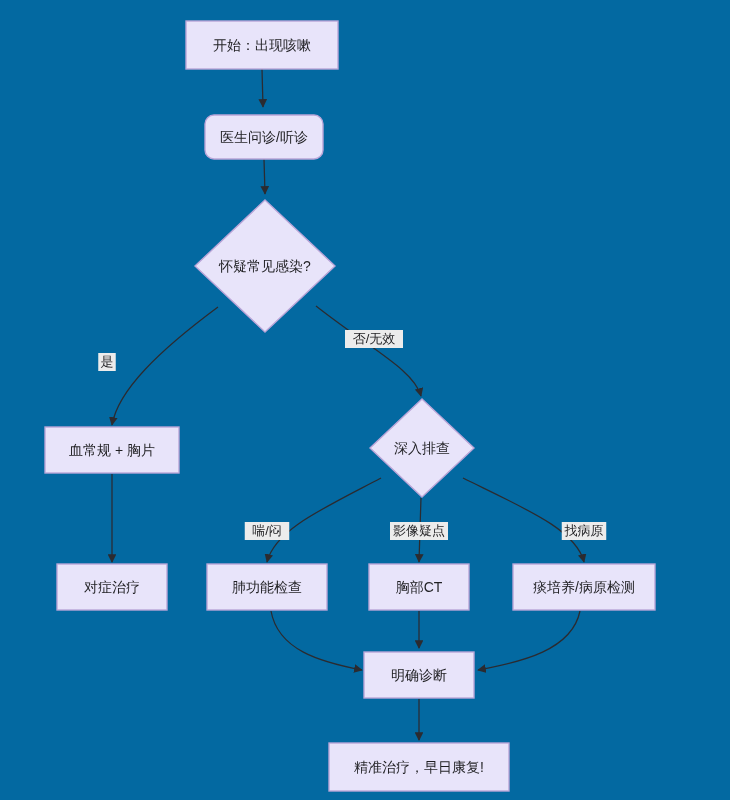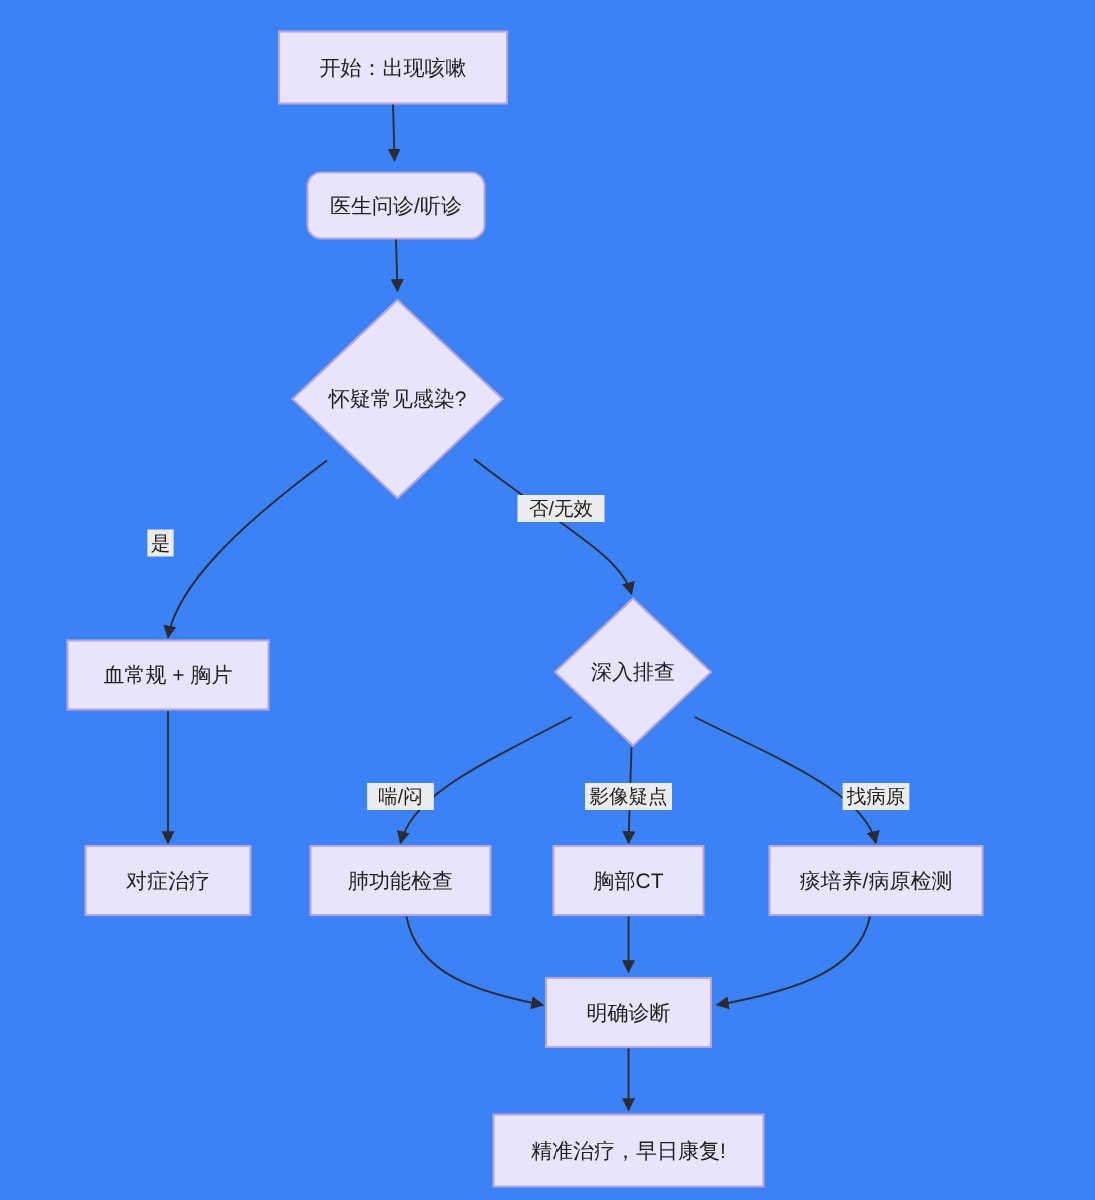--- a/index.html
+++ b/index.html
@@ -10,21 +10,21 @@
   body {
     width: 730px;
     height: 800px;
     font-family: "Liberation Sans", "DejaVu Sans", sans-serif;
     overflow: hidden;
   }
   #flowchart-root {
     position: relative;
     width: 730px;
     height: 800px;
-    background: #3b82f6;
+    background: #0369a1;
   }
   svg#flow-svg {
     display: block;
     width: 730px;
     height: 800px;
   }
   .node-shape {
     fill: #e8e4fa;
     stroke: #b9a5d8;
     stroke-width: 1.4;

